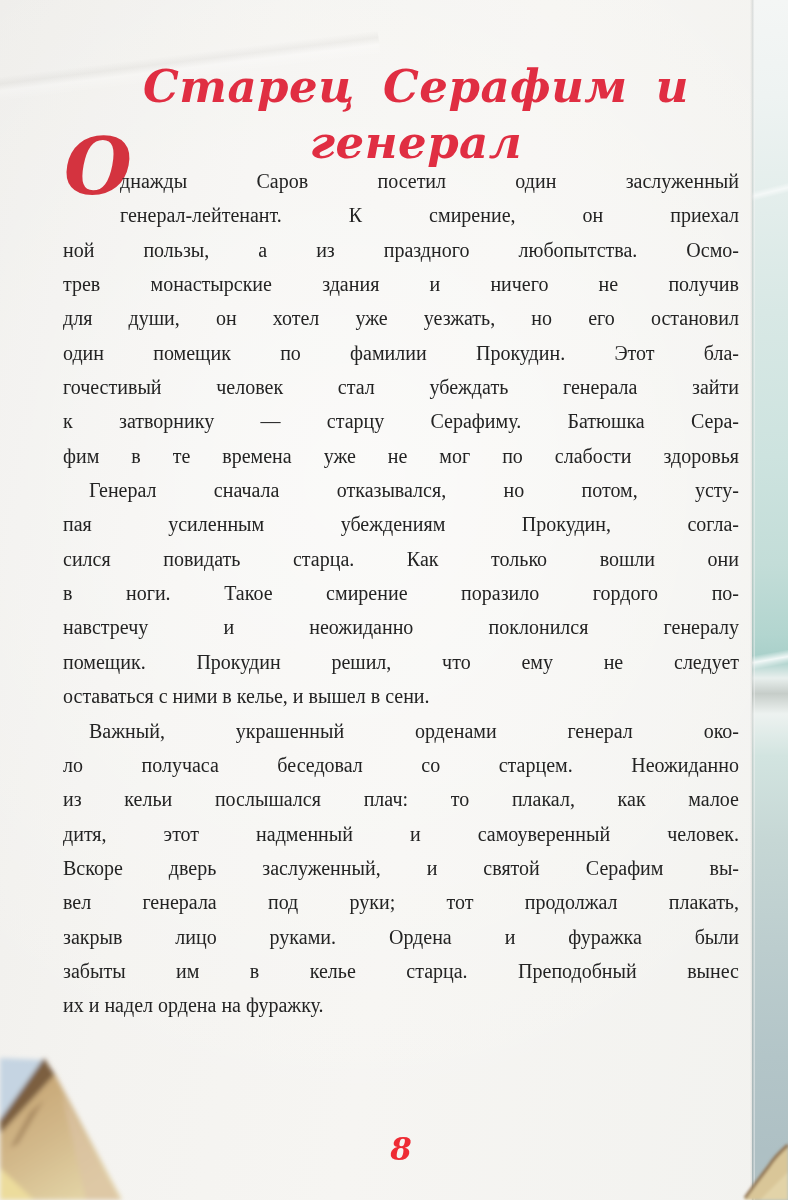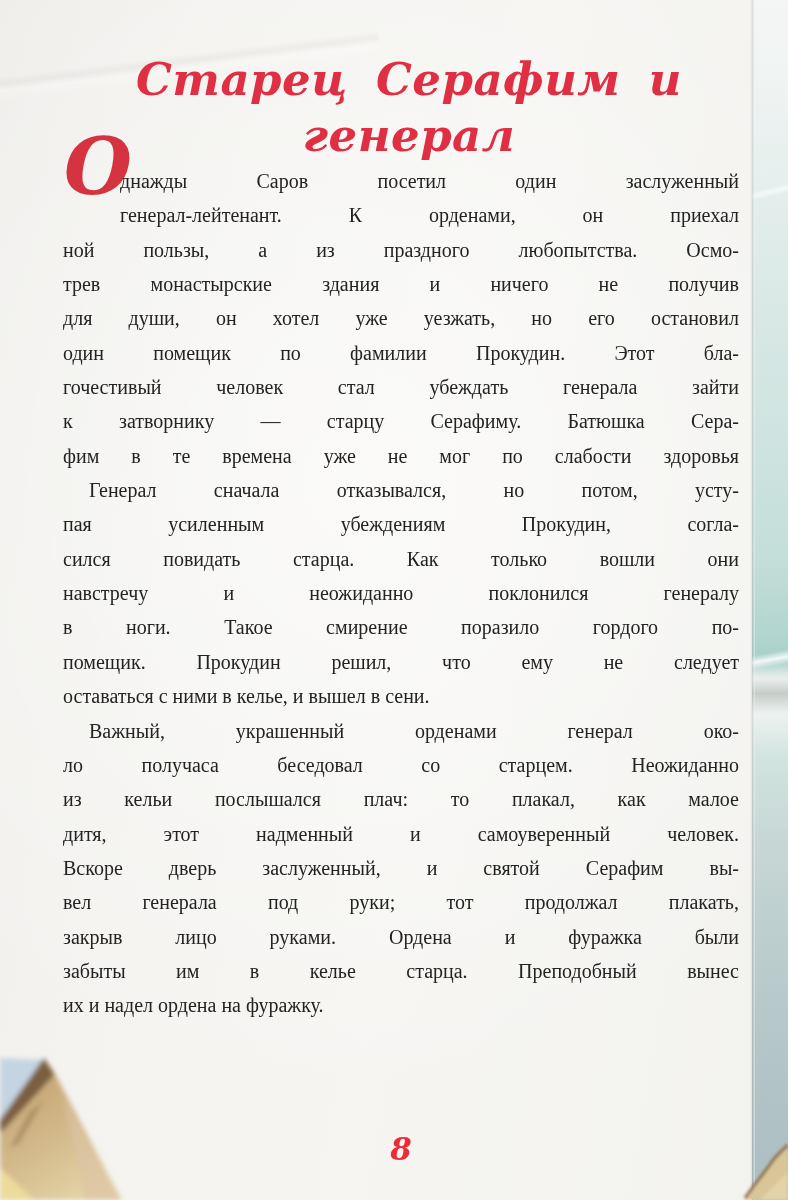--- a/index.html
+++ b/index.html
@@ -44,21 +44,21 @@
   }
   .edge-line{
     position:absolute;top:0;right:33px;width:5px;height:1200px;
     background:linear-gradient(to right, rgba(150,155,152,0), rgba(150,155,152,.25), rgba(255,255,255,.5));
     pointer-events:none;
   }
   .corner-bl{position:absolute;left:0;bottom:0;}
   .corner-br{position:absolute;right:0;bottom:0;}
 
   .title{
-    position:absolute;left:63px;top:44px;width:676px;margin:8px;
+    position:absolute;left:63px;top:44px;width:676px;margin:15px;
     font-family:"DejaVu Serif", serif;font-style:italic;font-weight:bold;
     font-size:45px;line-height:1.25;text-align:center;
     color:var(--accent-red,#e02e42);
     word-spacing:12px;letter-spacing:.5px;
   }
   .dropcap{
     position:absolute;left:64px;top:128px;
     font-family:"DejaVu Serif", serif;font-style:italic;font-weight:bold;
     font-size:78px;line-height:1;color:var(--dropcap-red,#d4333f);
   }
@@ -129,35 +129,35 @@
     </g>
   </svg>
 
   <h1 class="title">Старец Серафим и генерал</h1>
 
   <span class="dropcap">О</span>
 
   <div class="body-text">
     <div class="para">
         <div class="line indent-dropcap">днажды Саров посетил один заслуженный</div>
-        <div class="line indent-dropcap">генерал-лейтенант. К орденами, он приехал</div>
+        <div class="line indent-dropcap">генерал-лейтенант. К смирение, он приехал</div>
         <div class="line">ной пользы, а из праздного любопытства. Осмо-</div>
         <div class="line">трев монастырские здания и ничего не получив</div>
         <div class="line">для души, он хотел уже уезжать, но его остановил</div>
         <div class="line">один помещик по фамилии Прокудин. Этот бла-</div>
         <div class="line">гочестивый человек стал убеждать генерала зайти</div>
         <div class="line">к затворнику — старцу Серафиму. Батюшка Сера-</div>
         <div class="line">фим в те времена уже не мог по слабости здоровья</div>
       </div>
     <div class="para">
         <div class="line indent-para">Генерал сначала отказывался, но потом, усту-</div>
         <div class="line">пая усиленным убеждениям Прокудин, согла-</div>
         <div class="line">сился повидать старца. Как только вошли они</div>
+        <div class="line">в ноги. Такое смирение поразило гордого по-</div>
         <div class="line">навстречу и неожиданно поклонился генералу</div>
-        <div class="line">в ноги. Такое смирение поразило гордого по-</div>
         <div class="line">помещик. Прокудин решил, что ему не следует</div>
         <div class="line para-end">оставаться с ними в келье, и вышел в сени.</div>
       </div>
     <div class="para">
         <div class="line indent-para">Важный, украшенный орденами генерал око-</div>
         <div class="line">ло получаса беседовал со старцем. Неожиданно</div>
         <div class="line">из кельи послышался плач: то плакал, как малое</div>
         <div class="line">дитя, этот надменный и самоуверенный человек.</div>
         <div class="line">Вскоре дверь заслуженный, и святой Серафим вы-</div>
         <div class="line">вел генерала под руки; тот продолжал плакать,</div>

